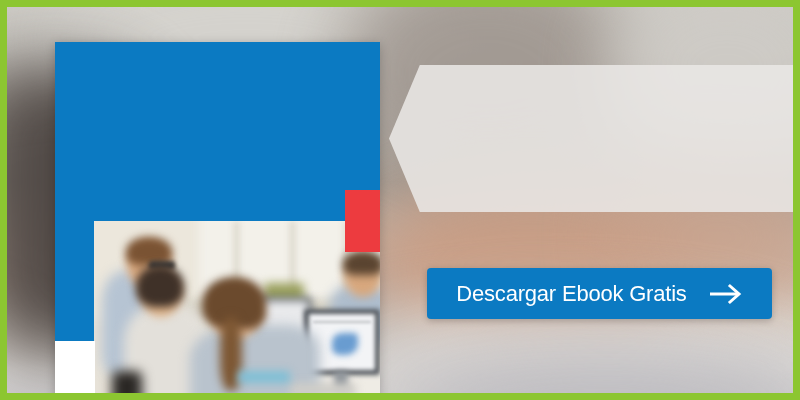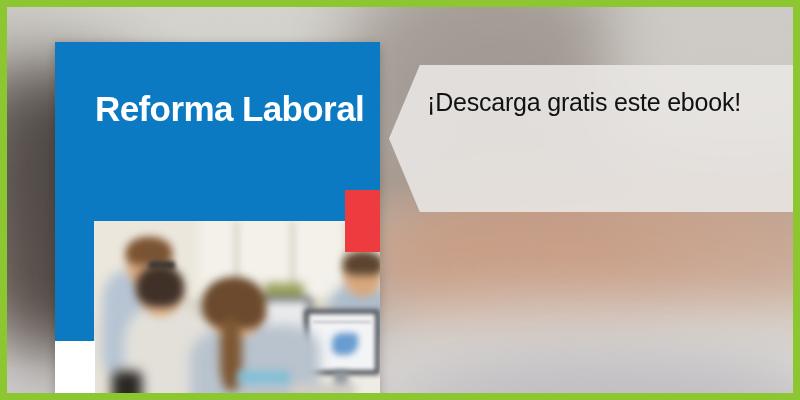--- a/index.html
+++ b/index.html
@@ -295,21 +295,20 @@
     <div class="bg-blob blob-window2"></div>
     <div class="bg-blob blob-mid"></div>
     <div class="bg-blob blob-dark-left"></div>
     <div class="bg-blob blob-skin"></div>
     <div class="bg-blob blob-skin2"></div>
     <div class="bg-blob blob-desk"></div>
     <div class="bg-blob blob-floor"></div>
   </div>
 
   <div class="cover-card">
-    <div class="cover-title">Reforma Laboral</div>
 
     <div class="cover-photo">
       <div class="ph ph-wall"></div>
       <div class="ph ph-windows"></div>
       <div class="ph ph-winframe"></div>
       <div class="ph ph-winframe2"></div>
       <div class="ph ph-winframe3"></div>
       <div class="ph ph-deskback"></div>
       <div class="ph ph-chair"></div>
       <div class="ph ph-chair2"></div>
@@ -340,18 +339,24 @@
       <div class="ph ph-paper"></div>
       <div class="ph ph-dark-leg"></div>
     </div>
 
     <div class="cover-red"></div>
     <div class="cover-white-strip"></div>
   </div>
 
   <div class="callout">
     <div class="callout-inner">
-      <div class="callout-head">¡Descarga gratis este ebook!</div>
     </div>
   </div>
 
+  <button class="cta">
+    <span class="cta-label">Descargar Ebook Gratis</span>
+    <svg class="cta-arrow" viewBox="0 0 34 22" aria-hidden="true">
+      <line x1="1" y1="11" x2="29" y2="11" stroke="#ffffff" stroke-width="3"></line>
+      <polyline points="21,3 30,11 21,19" fill="none" stroke="#ffffff" stroke-width="3" stroke-linecap="square"></polyline>
+    </svg>
+  </button>
 
 </div>
 
 </body></html>

